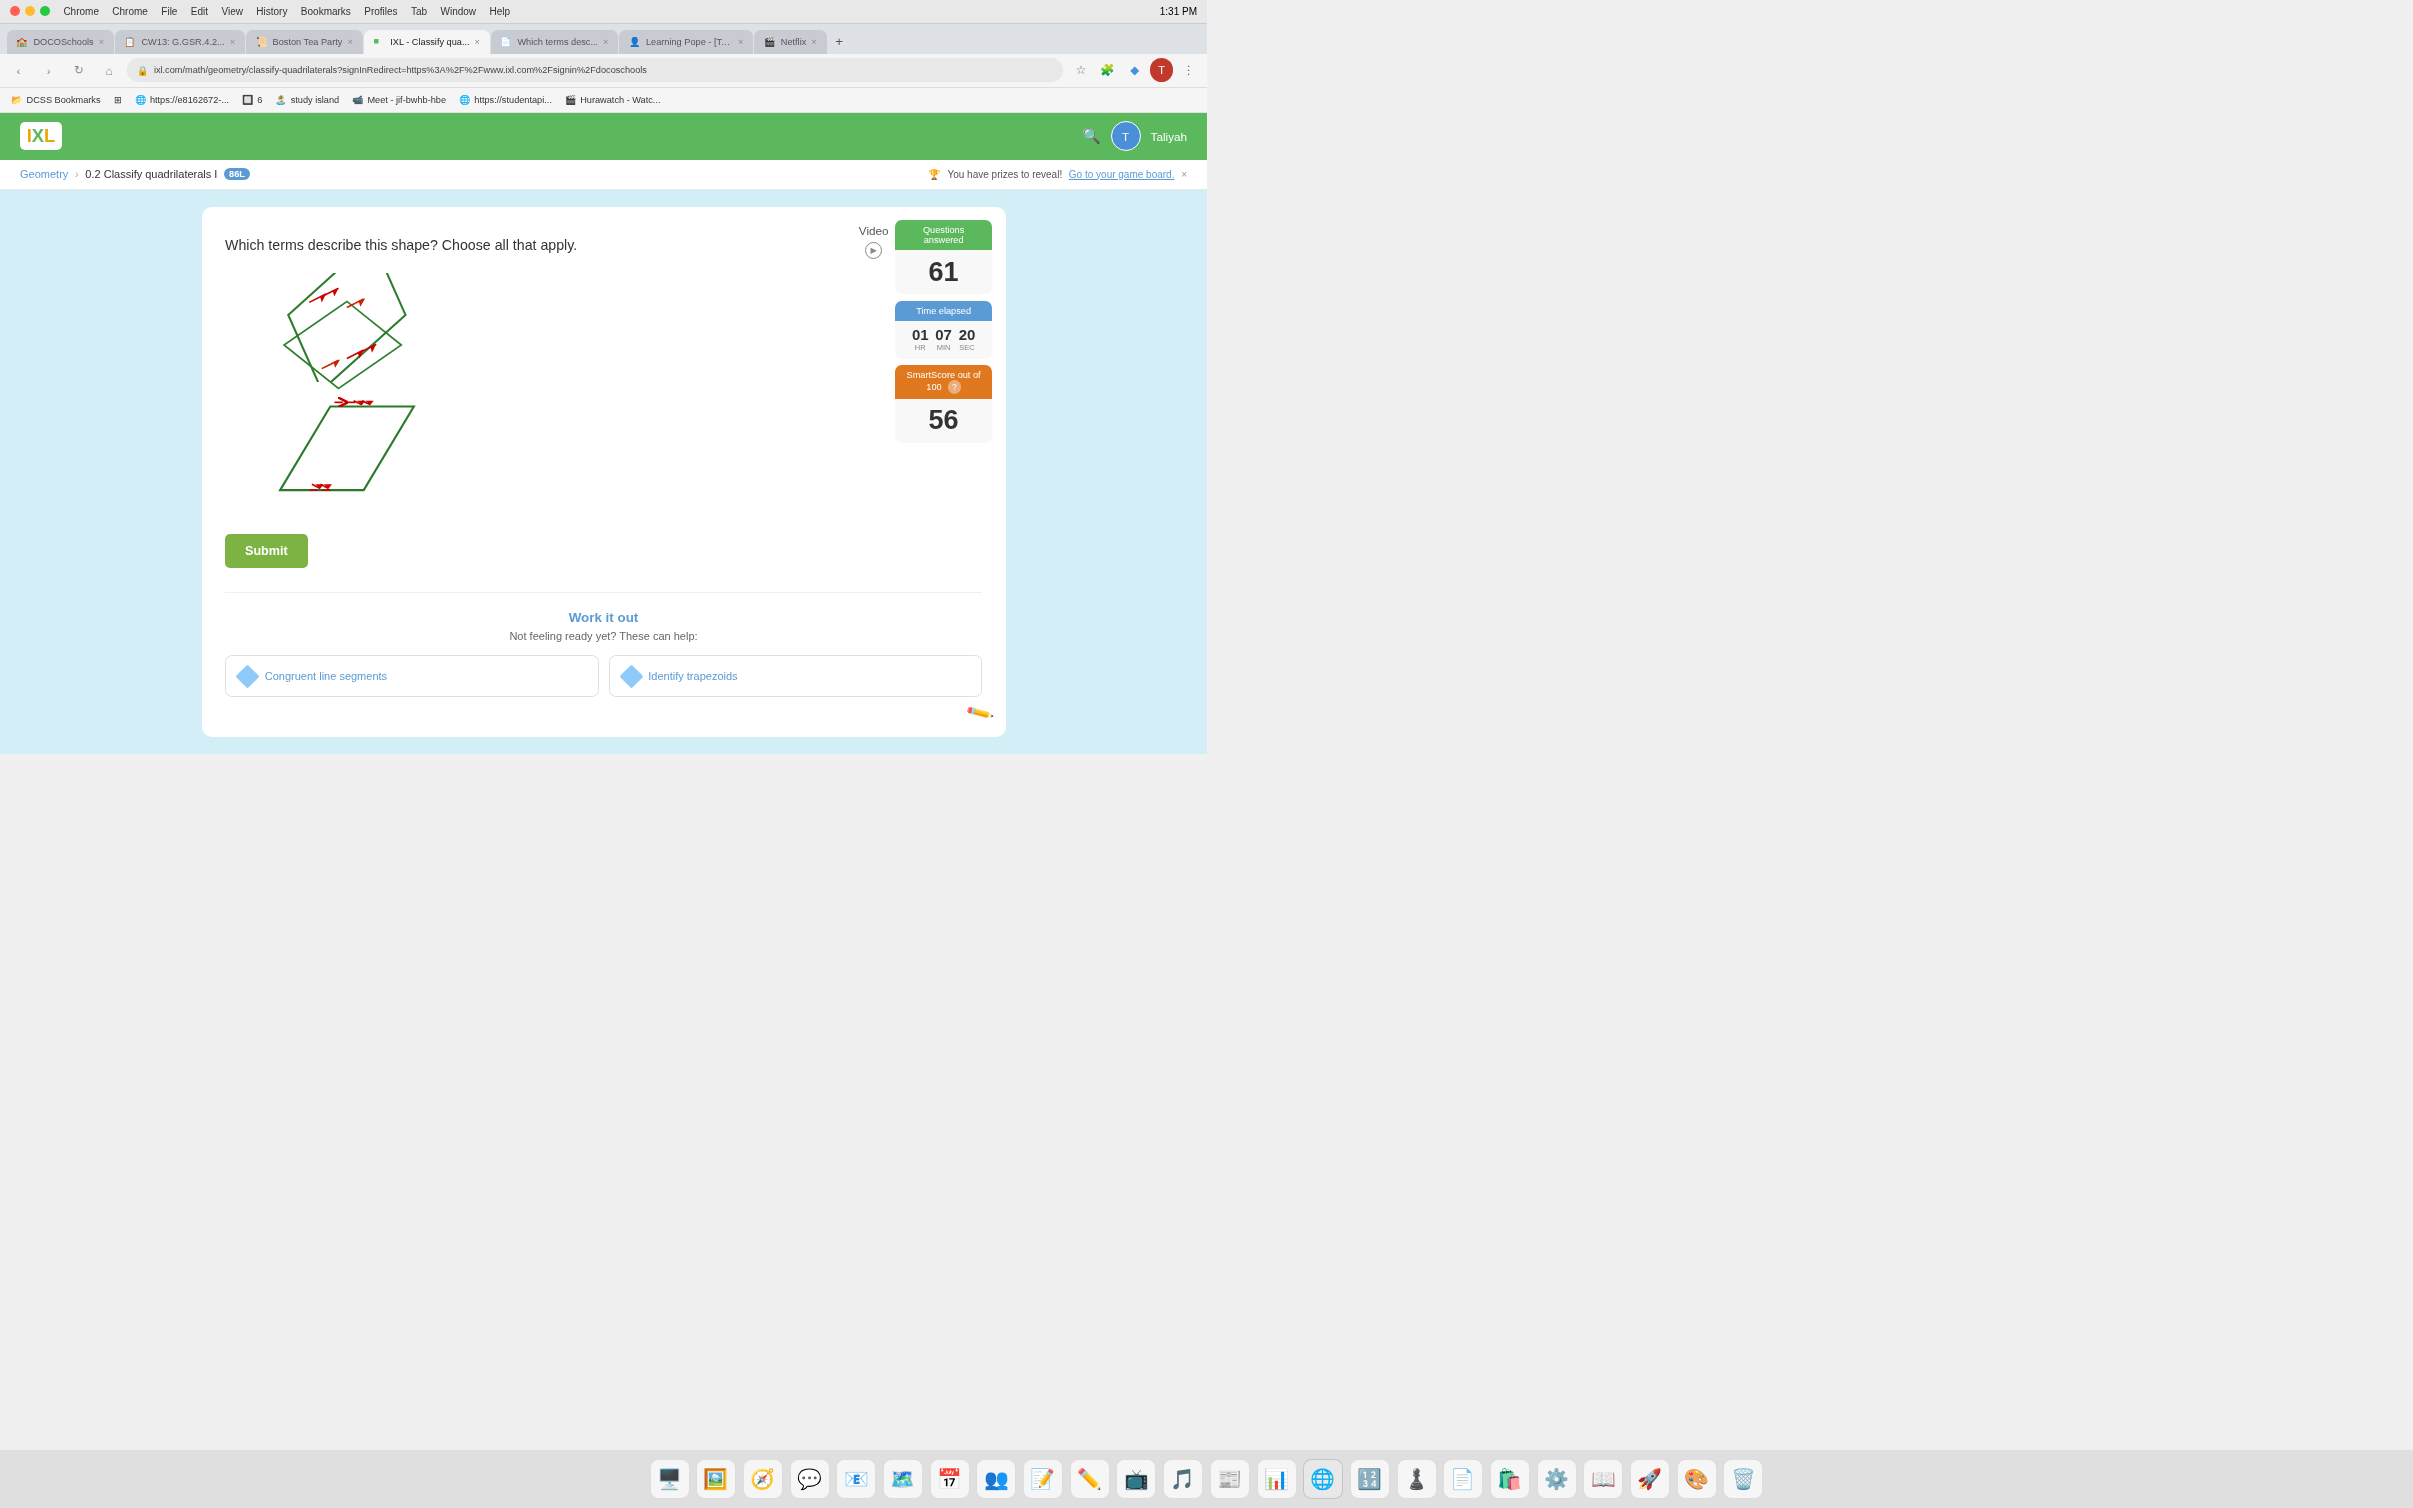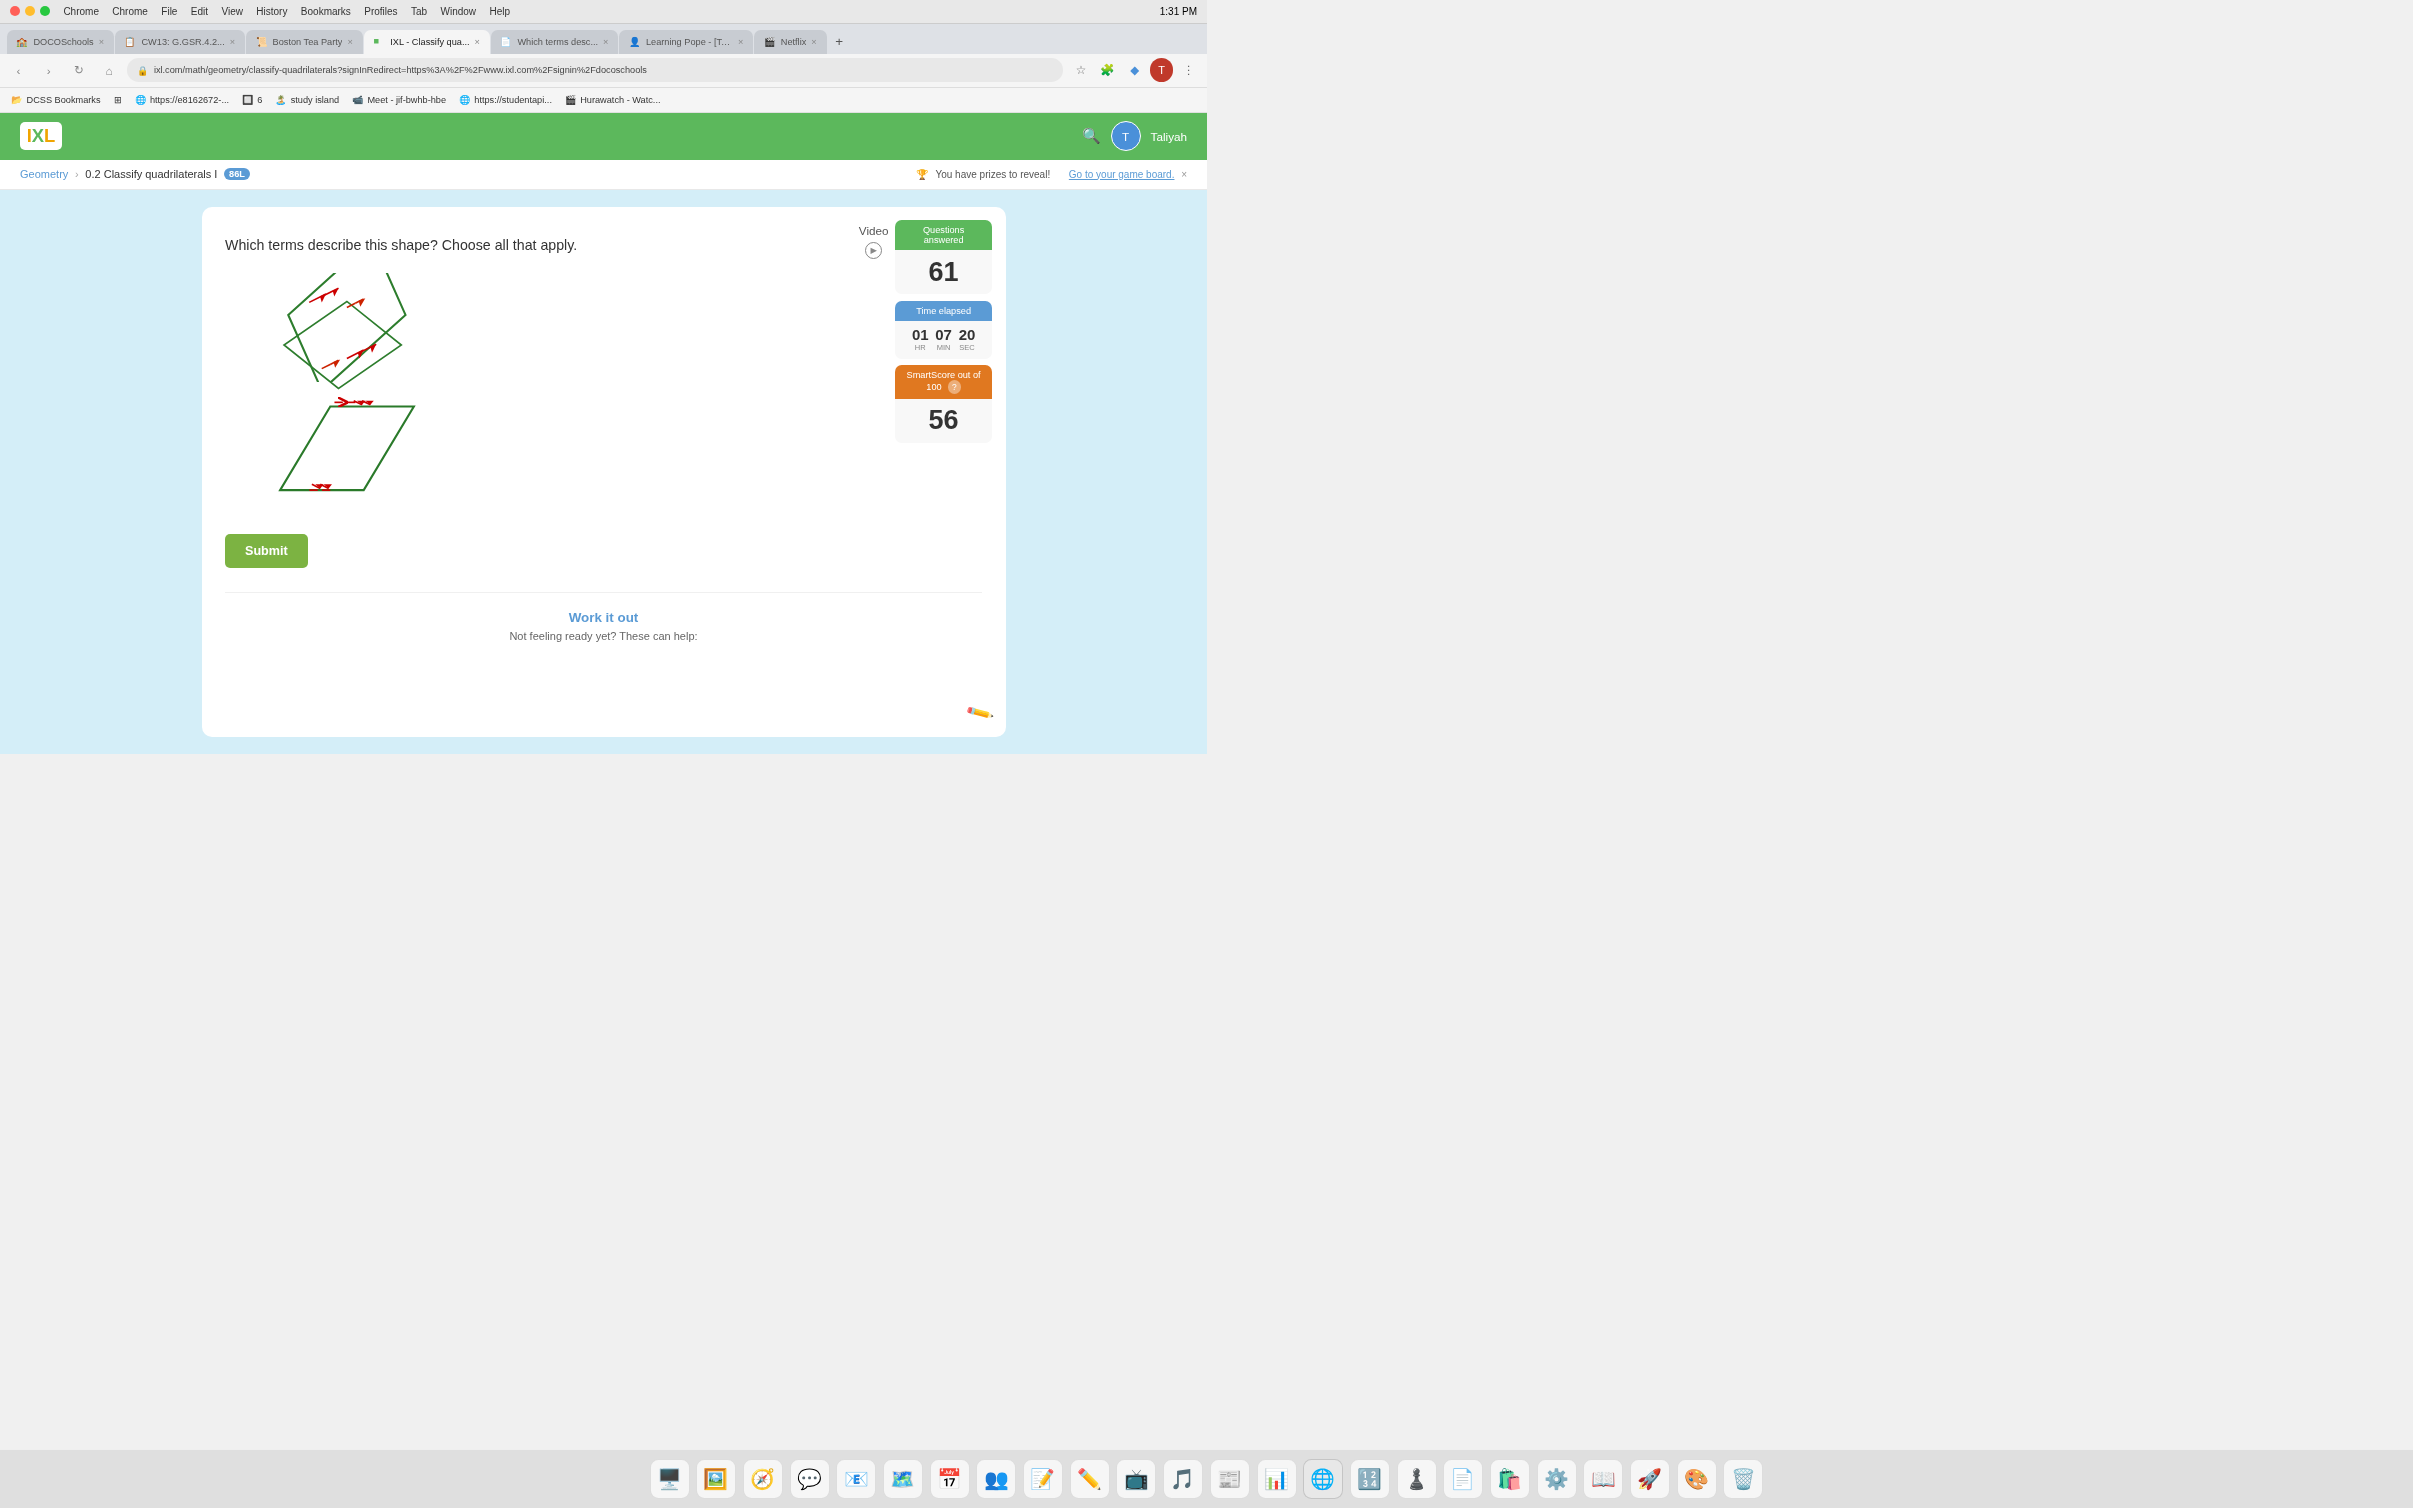--- a/index.html
+++ b/index.html
@@ -149,21 +149,21 @@
       font-weight: bold;
     }
     .prize-banner {
       margin-left: auto;
       display: flex;
       align-items: center;
       gap: 6.7px;
       font-size: 10px;
       color: #555;
     }
-    .prize-link { color: #5b9bd5; text-decoration: underline; cursor: pointer; margin-left: 12px; }
+    .prize-link { color: #5b9bd5; text-decoration: underline; cursor: pointer; }
 
     
     .main-content {
       background: #d4eef8;
       min-height: calc(754px - 23.5px - 30px - 34px - 25px - 47px - 30px);
       padding: 17px;
       display: flex;
       justify-content: center;
     }
 
@@ -650,20 +650,30 @@
     
     <button class="submit-btn">Submit</button>
 
     
     <div class="pencil-icon">✏️</div>
 
     
     <div class="work-it-out">
       <div class="work-title">Work it out</div>
       <div class="work-subtitle">Not feeling ready yet? These can help:</div>
+      <div class="resource-links">
+        <a class="resource-link">
+          <div style="width:17px;height:17px;background:#90caf9;transform:rotate(45deg);border-radius:1.7px;flex-shrink:0;"></div>
+          <span>Congruent line segments</span>
+        </a>
+        <a class="resource-link">
+          <div style="width:17px;height:17px;background:#90caf9;transform:rotate(45deg);border-radius:1.7px;flex-shrink:0;"></div>
+          <span>Identify trapezoids</span>
+        </a>
+      </div>
     </div>
   </div>
 </div>
 
 <div class="dock">
   <div class="dock-item">🖥️</div>
   <div class="dock-item">🖼️</div>
   <div class="dock-item">🧭</div>
   <div class="dock-item">💬</div>
   <div class="dock-item">📧</div>

